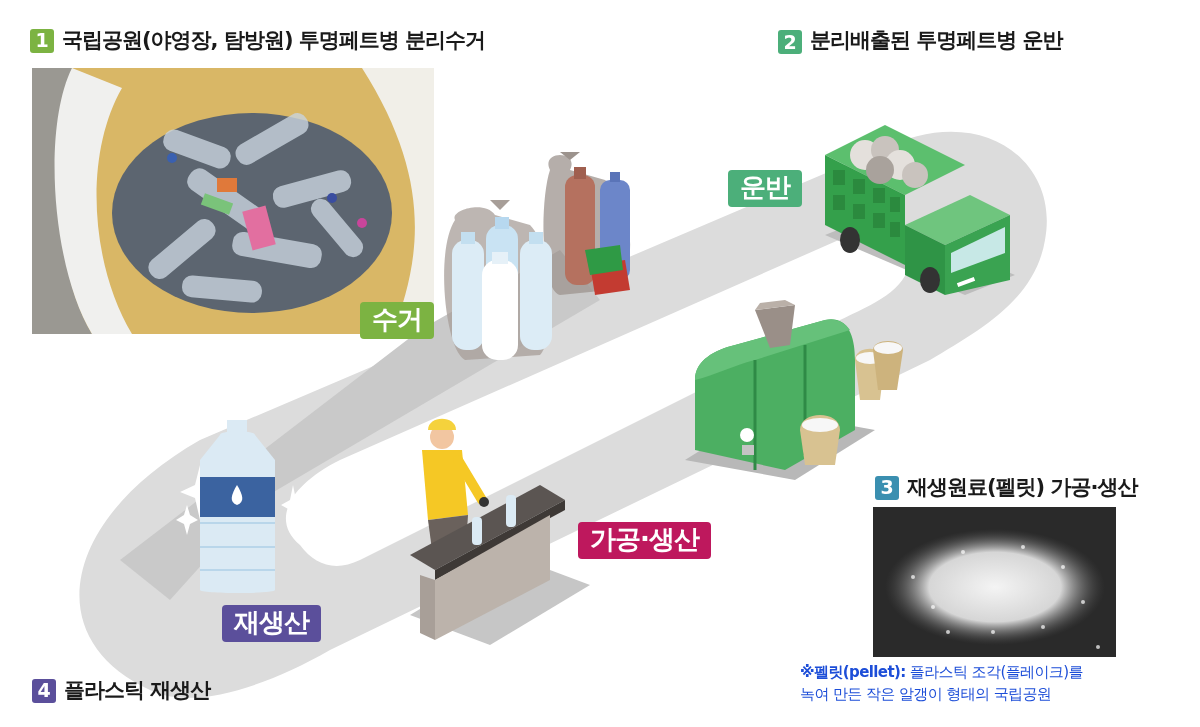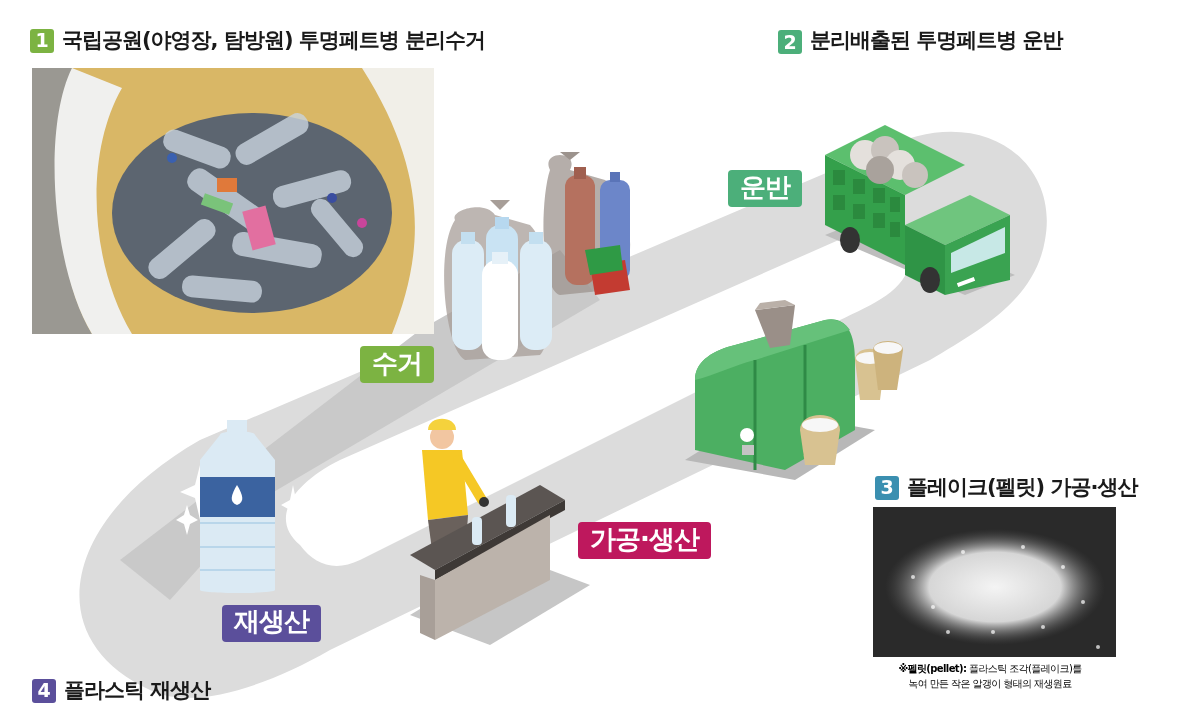--- a/index.html
+++ b/index.html
@@ -12,21 +12,21 @@
   .step-heading { display: flex; align-items: center; gap: 8px; font-weight: bold; font-size: 21px; letter-spacing: -1px; line-height: 1.2; }
   .step-num { display: inline-flex; align-items: center; justify-content: center; width: 24px; height: 24px; border-radius: 3px; color: #fff; font-size: 19px; font-weight: bold; letter-spacing: 0; flex-shrink: 0; }
   .step-text-block { display: flex; flex-direction: column; gap: 40px; }
 
   
   .road-label { color: #fff; font-weight: bold; font-size: 26px; letter-spacing: -1px; padding: 3px 12px 5px; border-radius: 4px; line-height: 1.1; }
 
   
   .photo { overflow: hidden; }
 
-  .note { font-size: 10px; line-height: 1.45; letter-spacing: -0.6px; text-align: center; color: #000000; }
+  .note { font-size: 15px; line-height: 1.45; letter-spacing: -0.6px; text-align: left; color: #1d4ed8; }
   .note b { font-weight: bold; }
 </style>
 </head>
 <body>
 
 <svg class="abs" style="left:0;top:0" width="1200" height="727" viewBox="0 0 1200 727">
 
   <path d="M 150 690 C 40 640, 60 520, 200 440 L 880 150 C 980 100, 1060 160, 1045 240 C 1035 300, 980 330, 930 360 L 330 650 C 260 690, 190 710, 150 690 Z" fill="#dcdcdc"></path>
 
   <path d="M 120 560 L 420 330 L 560 250 L 600 300 L 260 500 L 170 600 Z" fill="#c9c9c9"></path>
@@ -90,21 +90,21 @@
     <rect x="31" y="92" width="14" height="12" fill="#c3dff0"></rect>
     <rect x="56" y="85" width="32" height="80" rx="14" fill="#c9e3f3"></rect>
     <rect x="65" y="77" width="14" height="12" fill="#b7d8ef"></rect>
     <rect x="90" y="100" width="32" height="110" rx="14" fill="#dcecf6"></rect>
     <rect x="99" y="92" width="14" height="12" fill="#c3dff0"></rect>
     <rect x="52" y="120" width="36" height="100" rx="15" fill="#ffffff"></rect>
     <rect x="62" y="112" width="16" height="12" fill="#e6f1f8"></rect>
   </g>
 </svg>
 
-<div class="abs road-label" style="left:360px;top:302px;background:#7cb342;margin-top:44px;">수거</div>
+<div class="abs road-label" style="left:360px;top:302px;background:#7cb342;">수거</div>
 
 <svg class="abs" style="left:805px;top:115px" width="215" height="185" viewBox="0 0 215 185">
 
   <path d="M 20 120 L 160 180 L 210 160 L 70 100 Z" fill="#bdbdbd"></path>
 
   <path d="M 20 40 L 80 10 L 160 50 L 100 80 Z" fill="#5cbf6e"></path>
   <path d="M 20 40 L 100 80 L 100 150 L 20 110 Z" fill="#34a04b"></path>
 
   <circle cx="60" cy="40" r="15" fill="#e4e0dc"></circle>
   <circle cx="80" cy="35" r="14" fill="#c9c3be"></circle>
@@ -188,25 +188,25 @@
 
   <rect x="52" y="0" width="20" height="12" fill="#dbeaf4"></rect>
   <path d="M 45 15 C 45 10, 80 10, 80 15 L 100 40 L 100 170 C 100 174, 25 174, 25 170 L 25 40 Z" fill="#dbeaf4"></path>
   <rect x="25" y="57" width="75" height="40" fill="#3b63a0"></rect>
   <path d="M 62 65 C 56 75, 54 82, 62 85 C 70 82, 68 75, 62 65 Z" fill="#ffffff"></path>
   <line x1="25" y1="103" x2="100" y2="103" stroke="#b9d6ea" stroke-width="2"></line>
   <line x1="25" y1="127" x2="100" y2="127" stroke="#b9d6ea" stroke-width="2"></line>
   <line x1="25" y1="150" x2="100" y2="150" stroke="#b9d6ea" stroke-width="2"></line>
 </svg>
 
-<div class="abs road-label" style="left:222px;top:605px;background:#5b4f9b;font-family:Liberation Serif, serif;">재생산</div>
+<div class="abs road-label" style="left:222px;top:605px;background:#5b4f9b;">재생산</div>
 
 <div class="abs step-heading" style="left:875px;top:475px;">
   <span class="step-num" style="background:#3a8fb0">3</span>
-  <span>플레이크(펠릿) 가공·생산</span>
+  <span>재생원료(펠릿) 가공·생산</span>
 </div>
 
 <div class="abs photo" style="left:873px;top:507px;width:243px;height:150px;background:#262626;">
   <svg width="243" height="150" viewBox="0 0 243 150">
     <defs>
       <radialGradient id="pg" cx="50%" cy="50%" r="50%">
         <stop offset="0%" stop-color="#f4f4f4"></stop>
         <stop offset="60%" stop-color="#d6d6d6"></stop>
         <stop offset="100%" stop-color="#555" stop-opacity="0"></stop>
       </radialGradient>
@@ -223,19 +223,19 @@
       <circle cx="170" cy="120" r="2"></circle>
         <circle cx="120" cy="125" r="2"></circle>
         <circle cx="75" cy="125" r="2"></circle>
       <circle cx="225" cy="140" r="2"></circle>
     </g>
   </svg>
 </div>
 
 <div class="abs note" style="left:800px;top:662px;width:380px;">
   <div><b>※펠릿(pellet):</b><span> 플라스틱 조각(플레이크)를</span></div>
-  <div>녹여 만든 작은 알갱이 형태의 재생원료</div>
+  <div>녹여 만든 작은 알갱이 형태의 국립공원</div>
 </div>
 
 <div class="abs step-heading" style="left:32px;top:678px;">
   <span class="step-num" style="background:#5b4f9b">4</span>
   <span>플라스틱 재생산</span>
 </div>
 
 </body></html>

